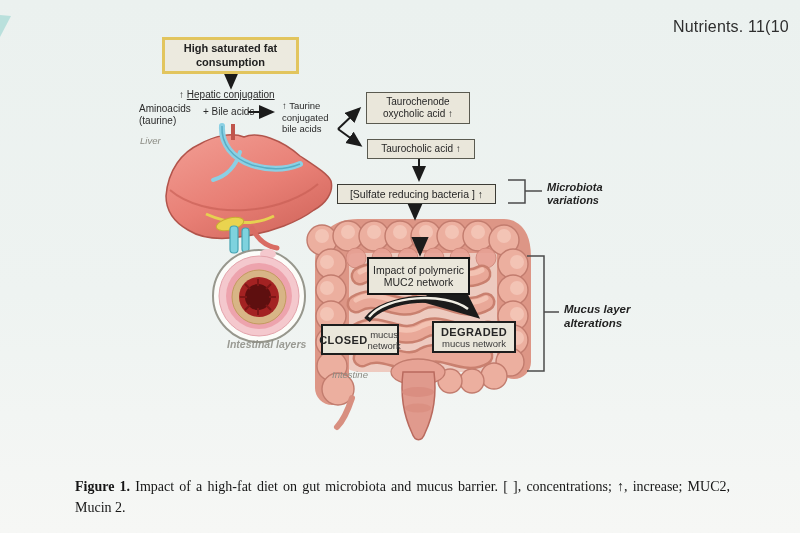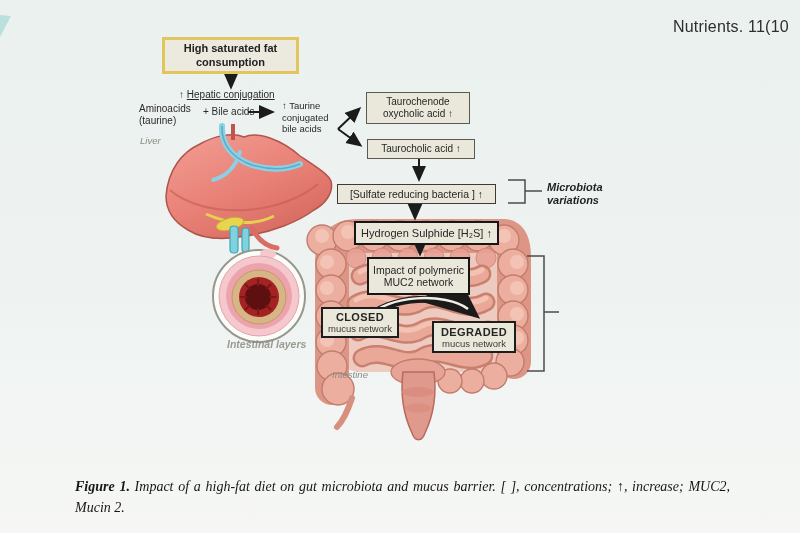--- a/index.html
+++ b/index.html
@@ -31,21 +31,21 @@
     position:absolute;font-weight:bold;font-style:italic;font-size:11px;
     line-height:13px;color:#1f1f1f;z-index:3;
   }
   .graylabel{position:absolute;font-style:italic;color:#8b8b83;z-index:3;}
   .stacked .title{font-weight:bold;font-size:11px;line-height:12px;letter-spacing:.4px;}
   .stacked .sub{font-size:9.5px;line-height:11px;color:#3a3a3a;}
   #caption{
     position:absolute;left:75px;top:476px;width:655px;
     font-family:"Liberation Serif","DejaVu Serif",serif;
     font-size:14px;line-height:21px;color:#161616;
-    text-align:justify;z-index:3;font-style:italic;
+    text-align:justify;z-index:3;
   }
   #caption .figlabel{font-weight:bold;}
   svg{position:absolute;left:0;top:0;z-index:1;}
 </style>
 </head>
 <body>
 
 <div id="stage">
 
   <svg width="800" height="533" viewBox="0 0 800 533">
@@ -228,40 +228,38 @@
   </div>
 
   <div class="flowbox" style="left:367px;top:139px;width:106px;height:18px;font-size:10px;white-space:nowrap;">
     <span>Taurocholic acid ↑</span>
   </div>
 
   <div class="flowbox" style="left:337px;top:184px;width:157px;height:18px;font-size:10.5px;white-space:nowrap;border-color:#3c3c36;">
     <span>[Sulfate reducing bacteria ] ↑</span>
   </div>
 
-  <div class="flowbox bold-border" style="left:354px;top:221px;width:141px;height:20px;font-size:11px;white-space:nowrap;">
-    <span>Hydrogen Sulphide [H₂S] ↑</span>
-  </div>
 
   <div class="flowbox bold-border" style="left:367px;top:257px;width:99px;height:34px;">
     <span>Impact of polymeric MUC2 network</span>
   </div>
 
-  <div class="flowbox med-border stacked" style="left:321px;top:307px;width:74px;height:27px;flex-direction:column;">
+  <div class="flowbox med-border stacked" style="left:321px;top:324px;width:74px;height:27px;flex-direction:row;">
     <span class="title">CLOSED</span>
     <span class="sub">mucus network</span>
   </div>
 
   <div class="flowbox med-border stacked" style="left:432px;top:321px;width:80px;height:28px;flex-direction:column;">
     <span class="title">DEGRADED</span>
     <span class="sub">mucus network</span>
   </div>
 
   <div class="sidelabel" style="left:547px;top:181px;width:70px;">Microbiota variations</div>
 
+  <div class="sidelabel" style="left:564px;top:302px;width:80px;font-size:11.5px;line-height:14px;">Mucus layer alterations</div>
 
   <div class="graylabel" style="left:140px;top:135px;font-size:9.5px;">Liver</div>
 
   <div class="graylabel" style="left:227px;top:338px;font-size:10.5px;font-weight:bold;opacity:.85;">Intestinal layers</div>
 
   <div class="graylabel" style="left:332px;top:369px;font-size:9.5px;">Intestine</div>
 
   <div id="caption">
     <span class="figlabel">Figure 1.</span>
     <span>Impact of a high-fat diet on gut microbiota and mucus barrier. [ ], concentrations; ↑, increase; MUC2, Mucin 2.</span>

